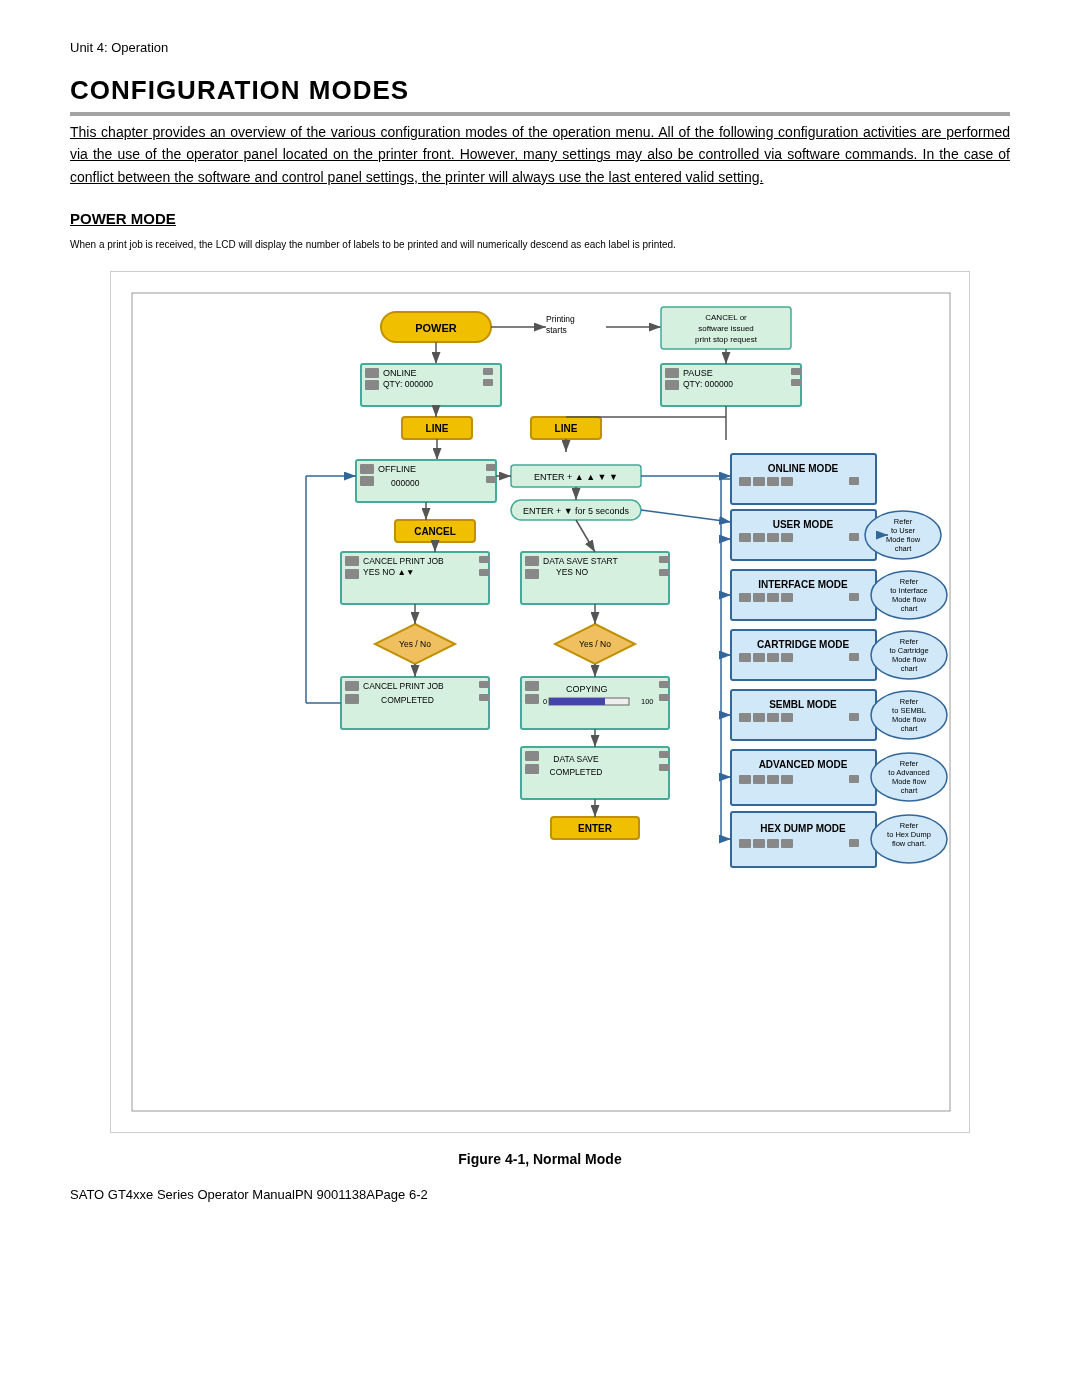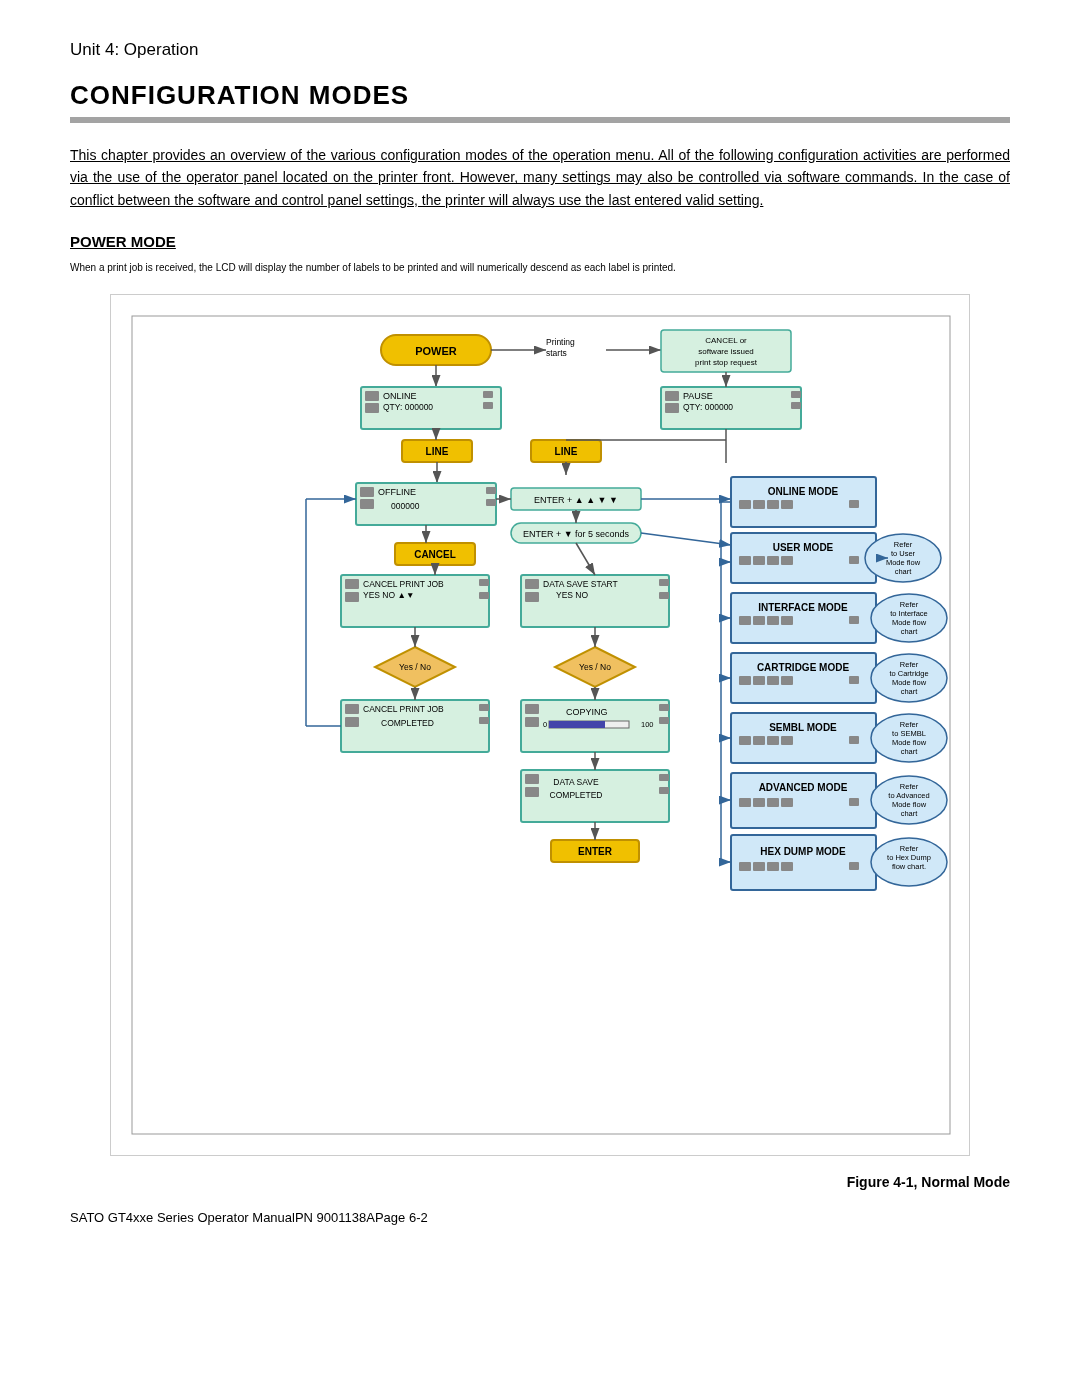--- a/index.html
+++ b/index.html
@@ -6,29 +6,29 @@
     body {
       font-family: Arial, sans-serif;
       background: #fff;
       color: #000;
       width: 1080px;
       min-height: 1397px;
       padding: 40px 70px;
       font-size: 14px;
     }
     .header-text {
-      font-size: 17px;
+      font-size: 13px;
       margin-bottom: 20px;
     }
     h1.config-title {
       font-size: 26px;
       font-weight: bold;
-      border-bottom: 6px solid #a3a3a3;
+      border-bottom: 4px solid #a3a3a3;
       padding-bottom: 6px;
-      margin-bottom: 21px;
+      margin-bottom: 5px;
       letter-spacing: 1px;
     }
     .intro-text {
       font-size: 14px;
       line-height: 1.6;
       margin-bottom: 22px;
       text-align: justify;
       text-decoration: underline;
     }
     h2.section-title {
@@ -45,21 +45,21 @@
     }
     .diagram-container {
       border: 1px solid #ccc;
       padding: 20px;
       margin: 0 auto 18px auto;
       position: relative;
       width: 860px;
       background: #fff;
     }
     .figure-caption {
-      text-align: right;
+      text-align: center;
       font-weight: bold;
       font-size: 14px;
       margin-bottom: 20px;
     }
     .footer {
       display: flex;
       justify-content: flex-start;
       font-size: 13px;
       border-top: none;
       margin-top: 20px;

